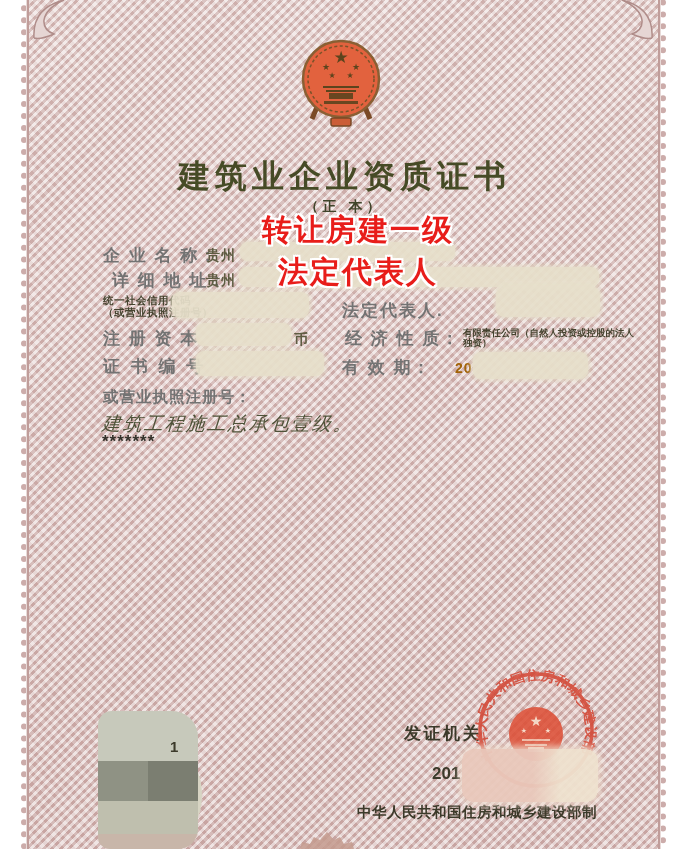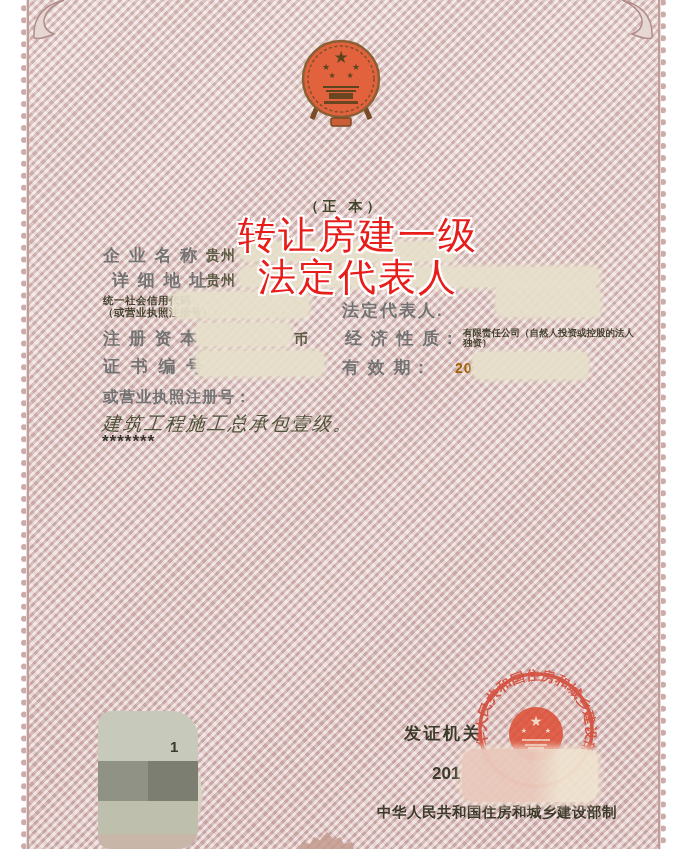--- a/index.html
+++ b/index.html
@@ -31,21 +31,21 @@
   .lbl{font-size:17px;font-weight:bold;letter-spacing:2px;color:#737373;z-index:2;}
   .val{font-size:14px;font-weight:bold;letter-spacing:1px;color:#5e5c42;z-index:2;}
   .small-lbl{font-size:10.5px;font-weight:bold;color:#45432f;z-index:2;letter-spacing:.5px;}
   .tiny-val{font-size:9.5px;line-height:10.5px;font-weight:bold;color:#45432f;z-index:2;}
   .hand{font-size:19px;font-style:italic;letter-spacing:2px;color:#4e5238;
         transform:skewX(-4deg);font-family:"DejaVu Serif",serif;z-index:2;}
   .stars{font-size:17px;font-weight:bold;letter-spacing:1px;color:#33312a;z-index:2;}
   .footer-txt{font-weight:bold;color:#3c3a2a;z-index:2;}
   
   .overlay{position:absolute;left:358px;transform:translateX(-50%);z-index:9;
-        color:#e81d1a;font-weight:normal;font-size:38px;letter-spacing:2px;white-space:nowrap;
+        color:#e81d1a;font-weight:bold;font-size:30px;letter-spacing:2px;white-space:nowrap;
         text-shadow:-2px 0 0 #fff,2px 0 0 #fff,0 -2px 0 #fff,0 2px 0 #fff,
                     -2px -2px 0 #fff,2px 2px 0 #fff,-2px 2px 0 #fff,2px -2px 0 #fff;}
   
   .redact{position:absolute;background:#e7e0cb;opacity:.93;border-radius:8px;z-index:3;
         box-shadow:0 0 5px 2px rgba(231,224,203,.9);}
   .redact-date{position:absolute;left:462px;top:749px;width:136px;height:53px;z-index:3;
         border-radius:12px;opacity:.95;
         background:linear-gradient(90deg,#eac9bc 0 52%,#efe2cf 72%);
         box-shadow:0 0 6px 3px rgba(238,220,205,.85);}
   
@@ -89,20 +89,21 @@
     <text x="25" y="35" font-size="9" text-anchor="middle" fill="#5c441d">★</text>
     <text x="55" y="35" font-size="9" text-anchor="middle" fill="#5c441d">★</text>
     <text x="31" y="43" font-size="8" text-anchor="middle" fill="#5c441d">★</text>
     <text x="49" y="43" font-size="8" text-anchor="middle" fill="#5c441d">★</text>
     <path d="M22 52 h36 M25 56 h30" stroke="#5c441d" stroke-width="2"></path>
     <rect x="28" y="58" width="24" height="6" fill="#5c441d" opacity="0.9"></rect>
     <rect x="23" y="66" width="34" height="3" fill="#5c441d" opacity="0.9"></rect>
     <rect x="30" y="83" width="20" height="8" rx="2" fill="#cb5d37" stroke="#7a4a26" stroke-width="1.5"></rect>
   </svg>
 
+  <div class="ctext title">建筑业企业资质证书</div>
   <div class="ctext subtitle">（正  本）</div>
 
   <div class="ctext lbl" style="left:103px;top:244px;">企 业 名 称：</div>
   <div class="ctext val" style="left:206px;top:247px;">贵州</div>
   <div class="redact" style="left:240px;top:242px;width:215px;height:19px;"></div>
 
   <div class="ctext lbl" style="left:112px;top:269px;">详 细 地 址：</div>
   <div class="ctext val" style="left:206px;top:272px;">贵州</div>
   <div class="redact" style="left:239px;top:267px;width:360px;height:20px;"></div>
 
@@ -148,21 +149,21 @@
         <text x="12" y="3" font-size="7" text-anchor="middle" fill="#f8ddc9">★</text>
         <path d="M-14 10 h28 M-11 15 h22" stroke="#f8ddc9" stroke-width="1.6"></path>
         <rect x="-8" y="17" width="16" height="5" fill="#f8ddc9" opacity="0.85"></rect>
       </g>
     </g>
   </svg>
 
   <div class="ctext footer-txt" style="left:432px;top:764px;font-size:17px;z-index:2;">201</div>
   <div class="redact-date"></div>
 
-  <div class="ctext footer-txt" style="left:377px;top:803px;font-size:14.5px;letter-spacing:0.5px;">中华人民共和国住房和城乡建设部制</div>
+  <div class="ctext footer-txt" style="left:357px;top:803px;font-size:14.5px;letter-spacing:0.5px;">中华人民共和国住房和城乡建设部制</div>
 
   <div class="blob-bulge"></div>
   <div class="blob">
     <div class="b1"></div>
       <div class="b2"></div>
       <div class="b3"></div>
       <div class="b4"></div>
   </div>
   <div class="ctext footer-txt" style="left:170px;top:738px;font-size:15px;z-index:5;">1</div>
 

